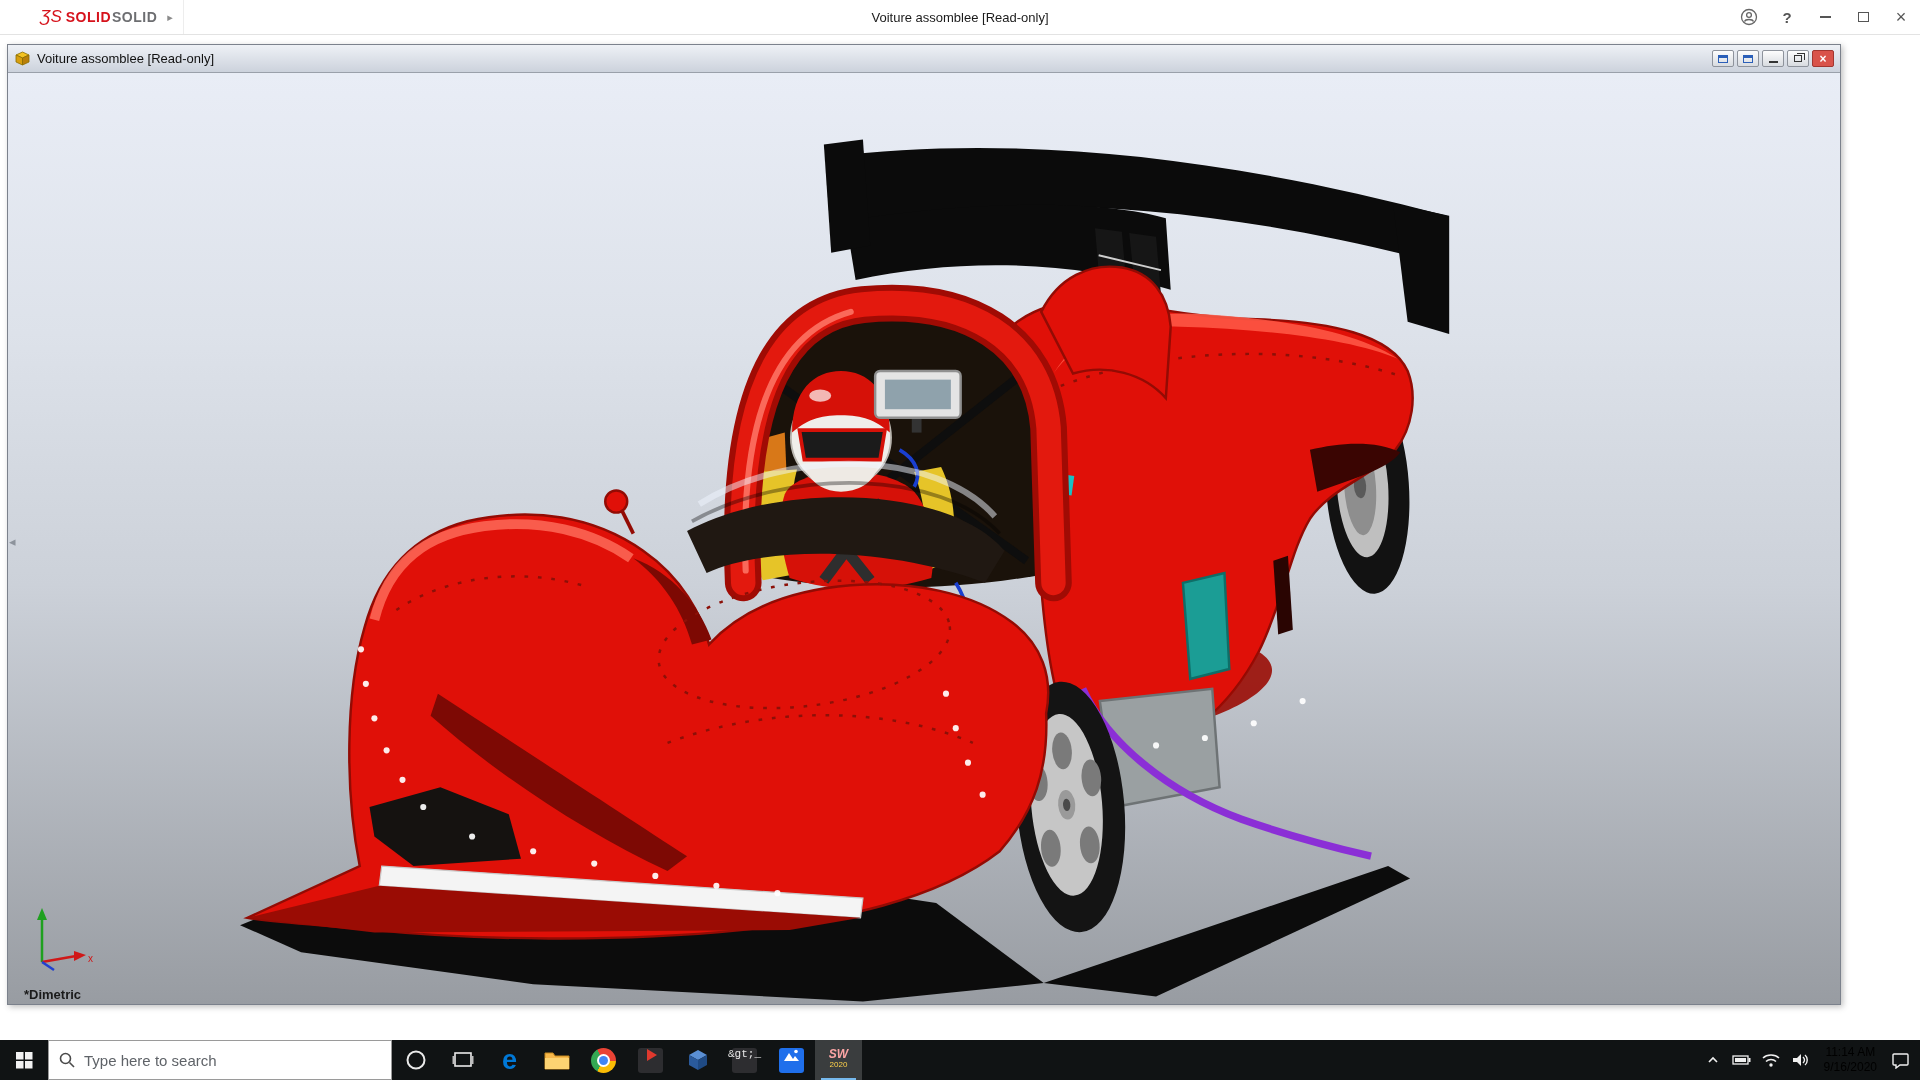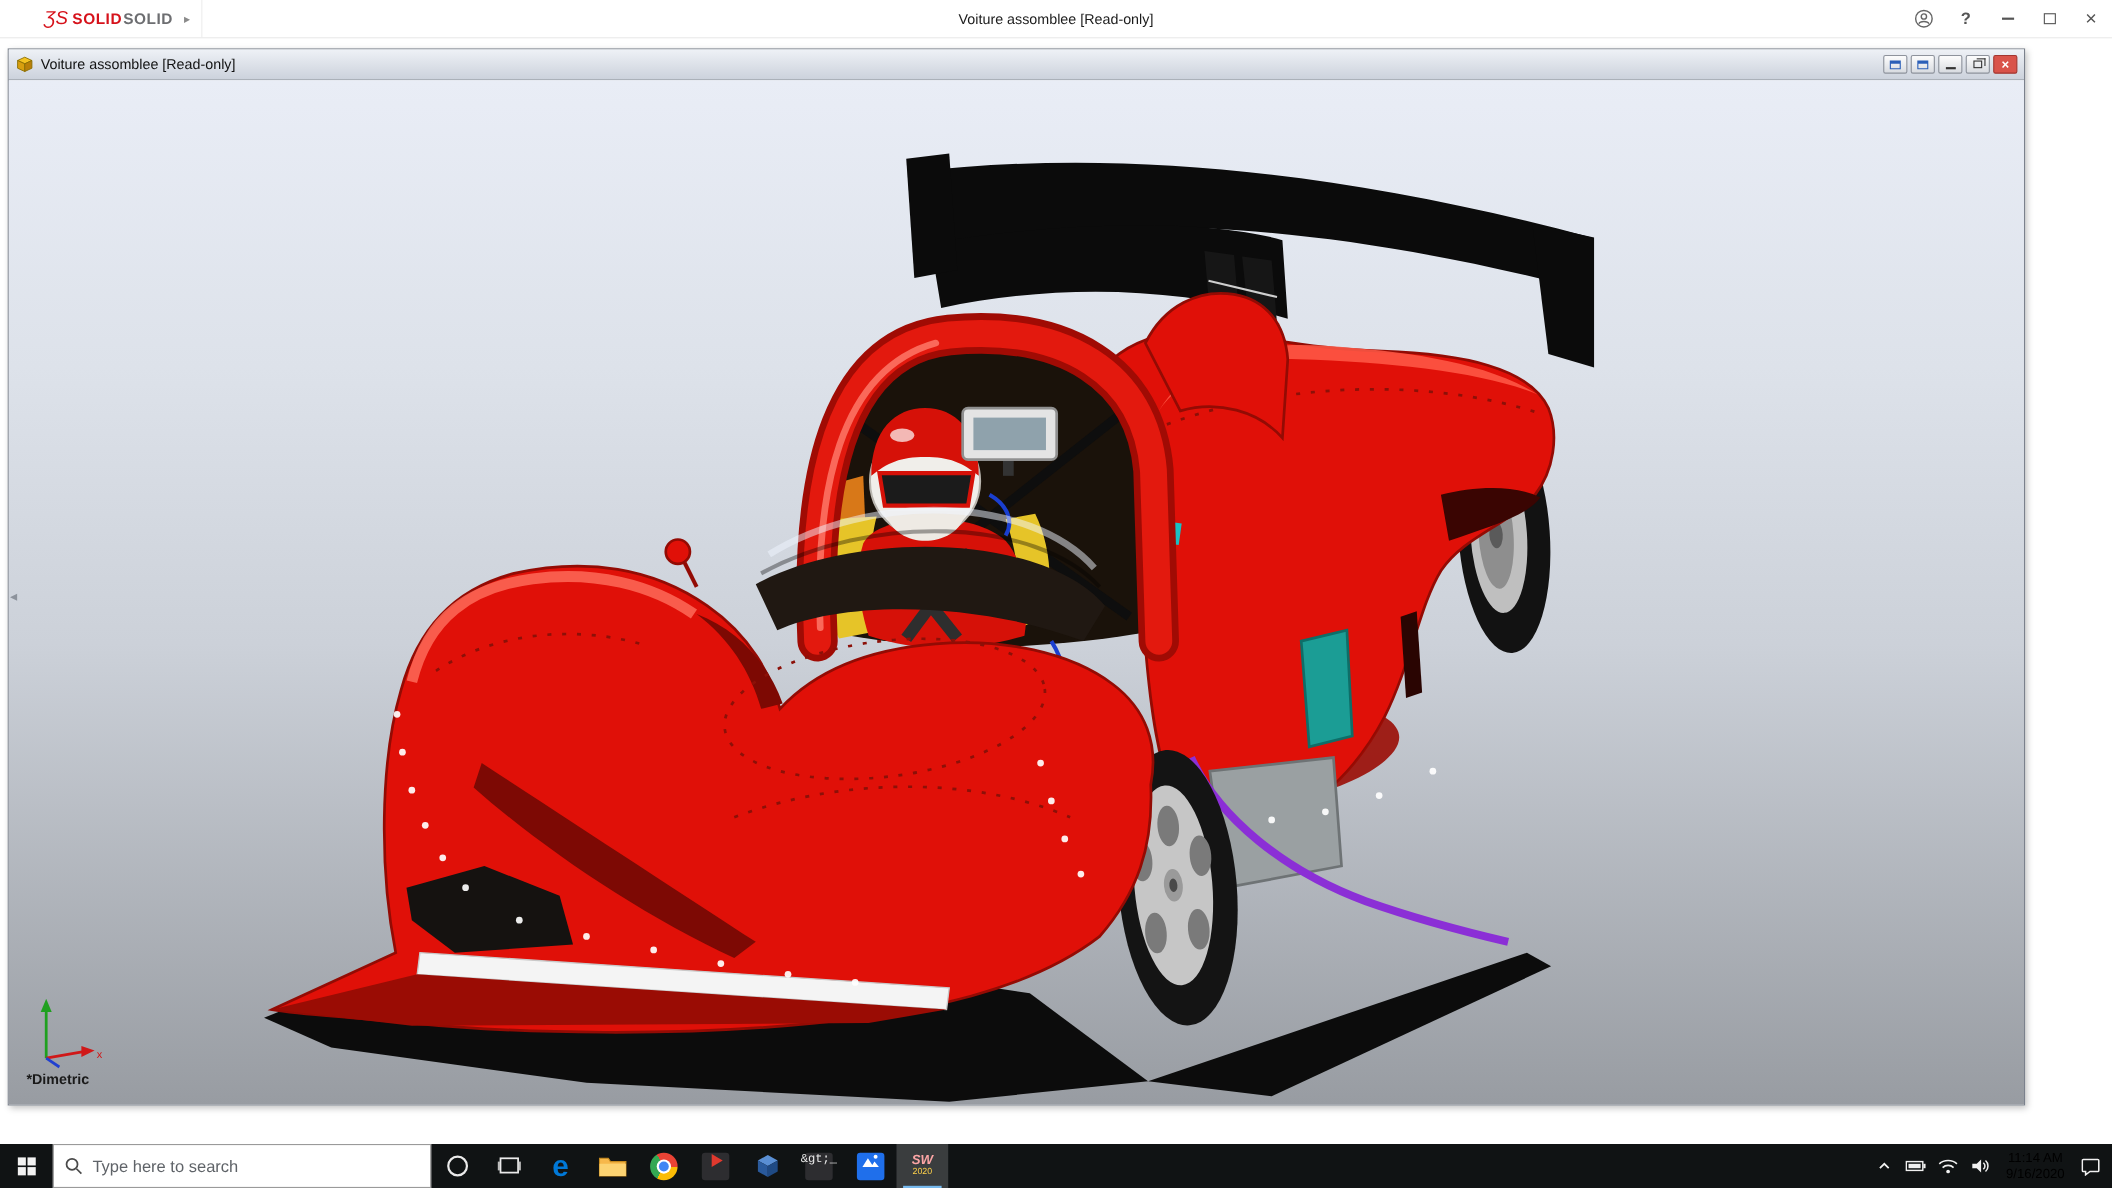--- a/index.html
+++ b/index.html
@@ -44,21 +44,21 @@
   .g-min { width:9px; border-bottom:2px solid #333; margin-top:6px; }
   .g-restore { width:8px; height:7px; border:1px solid #333; position:relative; }
   .g-restore:before { content:""; position:absolute; left:2px; top:-3px; width:7px; height:6px;
     border:1px solid #333; border-bottom:none; border-left:none; }
 
   
   .viewport { position:relative; flex:1;
     background:linear-gradient(180deg, var(--vp-top) 0%, #dde2ea 28%, var(--vp-mid) 55%, var(--vp-bottom) 100%);
     overflow:hidden; cursor:crosshair; }
   .car-svg { position:absolute; inset:0; width:100%; height:100%; }
-  .view-label { position:absolute; left:16px; bottom:16px; font-size:13px; font-weight:bold;
+  .view-label { position:absolute; left:16px; bottom:2px; font-size:13px; font-weight:bold;
     color:#1a1a1a; }
   .triad { position:absolute; left:18px; bottom:28px; width:72px; height:72px; }
   .collapse-tab { position:absolute; left:1px; top:462px; color:#8d939c; font-size:13px;
     cursor:pointer; line-height:1; }
 
   
   .cr  { fill:var(--car-red); }
   .crd { fill:var(--car-red-dark); }
   .crl { fill:var(--car-red-light); }
   .blk { fill:var(--wing-black); }

